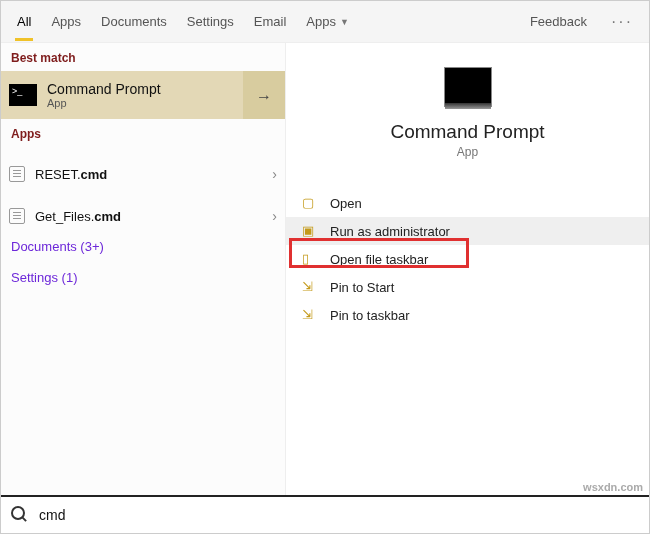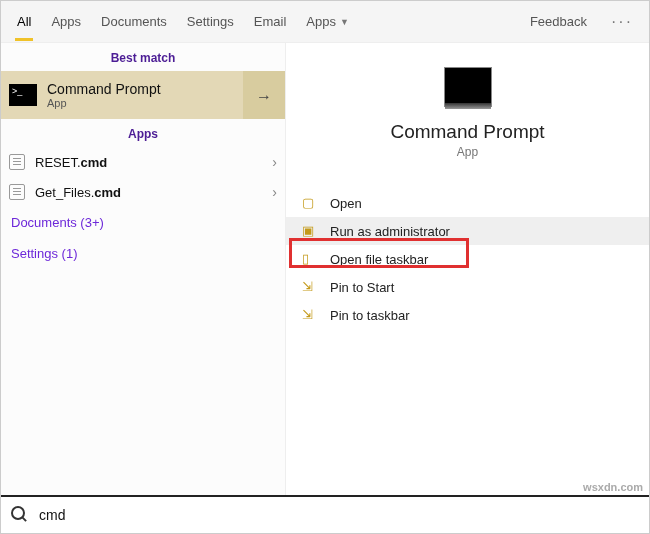--- a/index.html
+++ b/index.html
@@ -8,29 +8,29 @@
   .tab { padding: 0 10px; height: 42px; display: flex; align-items: center; font-size: 13px; color: #555; cursor: pointer; text-align: right; }
   .tab.active { color: #000; position: relative; }
   .tab.active::after { content:""; position:absolute; left:8px; right:8px; bottom:2px; height:3px; background:#f0c229; }
   .tab .chev { margin-left:4px; font-size:9px; color:#777; }
   .tabs .spacer { flex:1; }
   .feedback { font-size:13px; color:#555; padding:0 14px; cursor:pointer; }
   .dots { font-size:16px; color:#777; padding:0 10px; letter-spacing:2px; cursor:pointer; }
 
   .main { display:flex; height:452px; }
   .left { width:285px; background:#fcfcfc; border-right:1px solid #eee; display:flex; flex-direction:column; }
-  .section-header { font-size:12px; font-weight:600; color:#4c1d95; padding:8px 10px 6px;text-align:center; }
+  .section-header { font-size:12px; font-weight:600; color:#7f1d1d; padding:8px 10px 6px; }
   .best-match { display:flex; align-items:center; background:#e3d8b6; height:48px; position:relative; }
   .cmd-icon { width:28px; height:22px; background:#000; margin:0 10px 0 8px; display:flex; align-items:flex-start; justify-content:flex-start; }
   .cmd-icon::before { content:">_"; color:#fff; font-size:9px; padding:2px 3px; }
   .bm-text { flex:1; }
   .bm-title { font-size:14px; color:#111; }
   .bm-sub { font-size:11px; color:#555; }
   .bm-arrow { width:42px; height:48px; background:#d8cc9f; display:flex; align-items:center; justify-content:center; font-size:16px; color:#444; }
-  .list-item { display:flex; align-items:center; height:30px; padding:0 8px; cursor:pointer; }
+  .list-item { display:flex; align-items:center; height:30px; padding:0 8px; cursor:pointer;margin-top:12px; }
   .file-icon { width:16px; height:16px; border:1px solid #999; border-radius:2px; margin-right:10px; position:relative; }
   .file-icon::after { content:""; position:absolute; top:3px; left:3px; right:3px; height:1px; background:#999; box-shadow:0 3px 0 #999, 0 6px 0 #999; }
   .li-text { flex:1; font-size:13px; color:#111; }
   .li-chevron { font-size:14px; color:#888; }
   .cat-link { font-size:13px; color:#6d28d9; padding:8px 10px; cursor:pointer; }
 
   .right { flex:1; position:relative; padding-top:24px; }
   .app-preview { text-align:center; }
   .preview-icon { width:48px; height:40px; background:#000; margin:0 auto 14px; border:1px solid #888; position:relative; }
   .preview-icon::after { content:""; position:absolute; left:0; right:0; bottom:-3px; height:6px; background:linear-gradient(#333,#999); }

